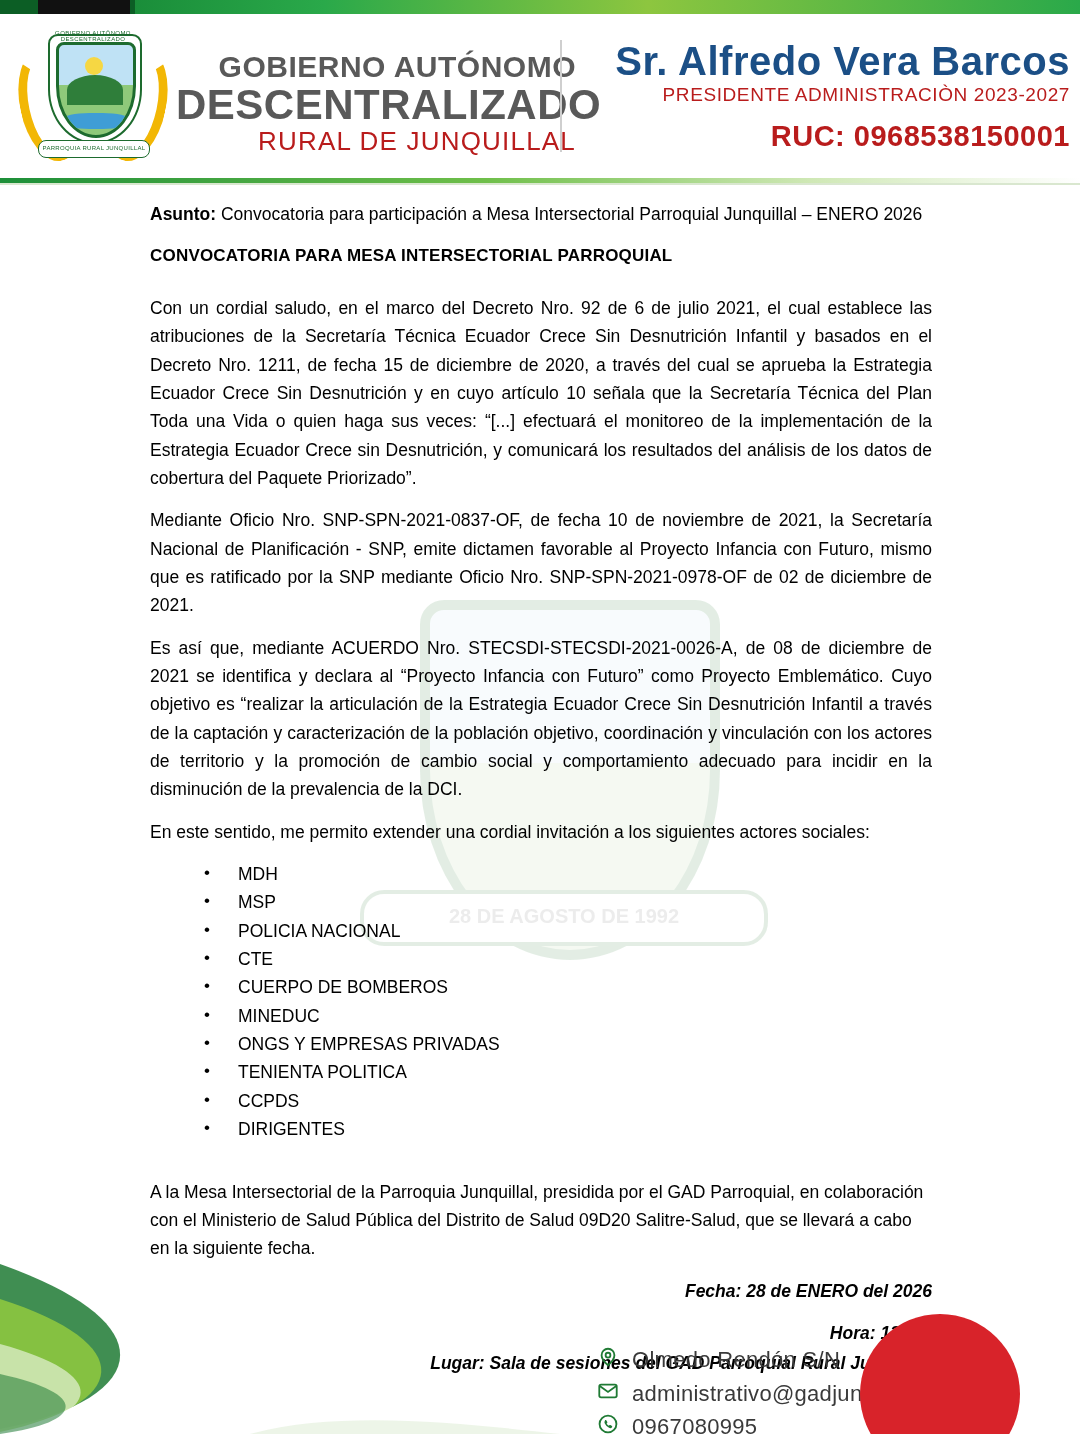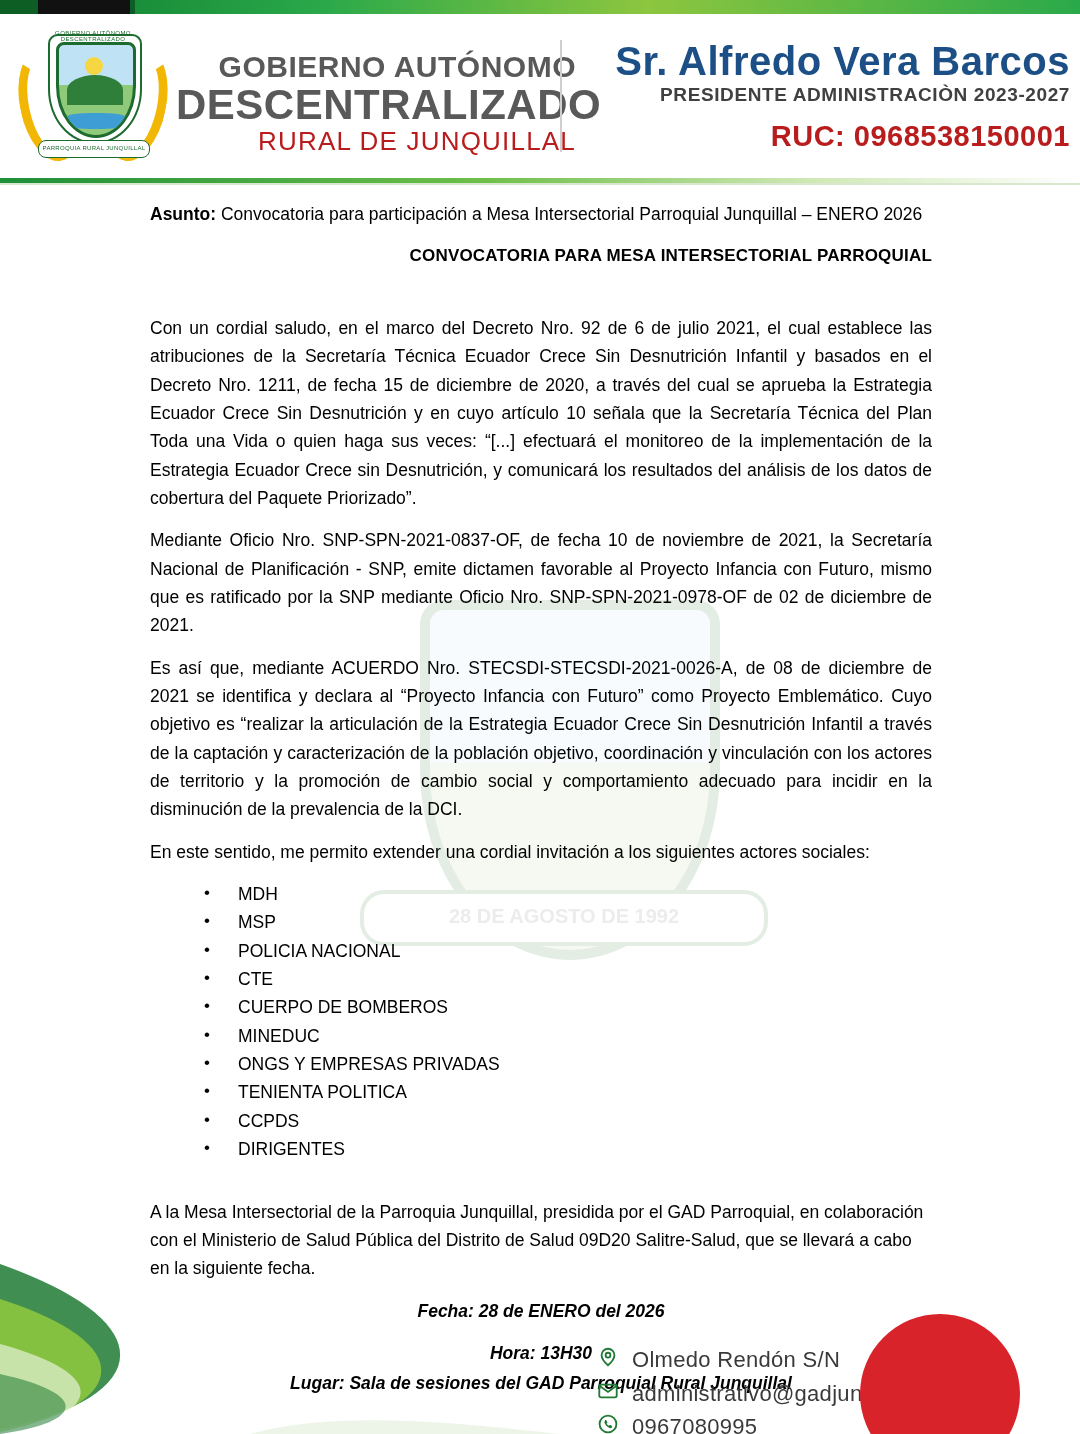--- a/index.html
+++ b/index.html
@@ -185,23 +185,23 @@
     color: #1b4f86;
   }
   .pres-name {
     font-size: 40px;
     font-weight: bold;
     letter-spacing: .5px;
     line-height: 1.05;
   }
   .pres-role {
     font-size: 19px;
-    font-weight: bold;
+    font-weight: normal;
     letter-spacing: .6px;
-    color: #404040;
+    color: #b91c1c;
     margin-top: 2px;
   }
   .pres-ruc {
     font-size: 29px;
     font-weight: bold;
     color: #b91c1c;
     margin-top: 14px;
     letter-spacing: .5px;
   }
 
@@ -241,25 +241,25 @@
     left: 150px; top: 200px;
     width: 782px;
     font-size: 17.5px;
     line-height: 1.62;
     text-align: justify;
   }
   .doc p { margin: 0 0 14px 0; }
   .subject { margin-bottom: 62px; }
   .subject b { font-weight: bold; }
   .doc-title {
-    text-align: right;
+    text-align: left;
     font-weight: bold;
     font-size: 17px;
     letter-spacing: .2px;
-    margin-bottom: 44px;
+    margin-bottom: 24px;
   }
   ul.actores {
     margin: 8px 0 34px 0;
     padding-left: 54px;
     list-style: none;
   }
   ul.actores li {
     position: relative;
     font-size: 17.5px;
     line-height: 1.62;
@@ -268,21 +268,21 @@
   ul.actores li::before {
     content: "•";
     position: absolute;
     left: 0; top: -1px;
     font-size: 17px;
   }
   .closing { text-align: left; margin-bottom: 20px; }
   .meta {
     font-weight: bold;
     font-style: italic;
-    text-align: center;
+    text-align: right;
     margin: 0 0 16px 0;
     font-size: 17.5px;
   }
   .meta.tight { margin-bottom: 2px; }
 
   
   .footer-contact {
     position: absolute;
     left: 596px; top: 1345px;
     width: 470px;

